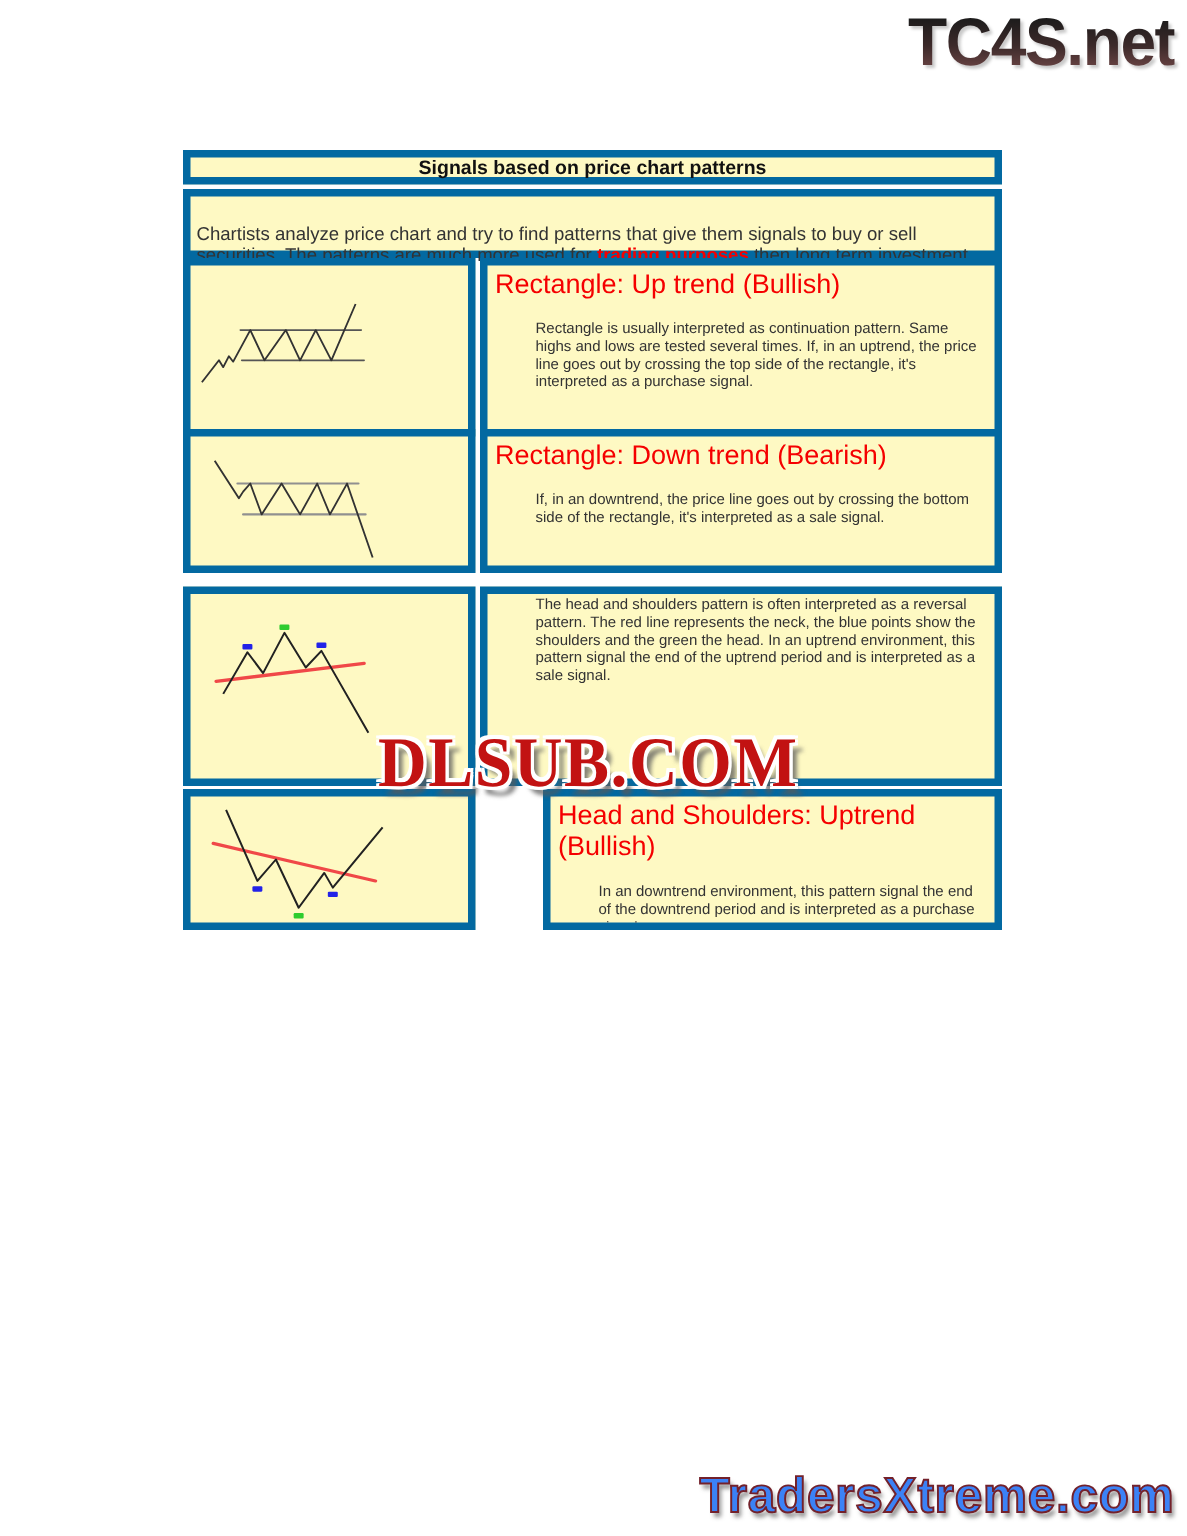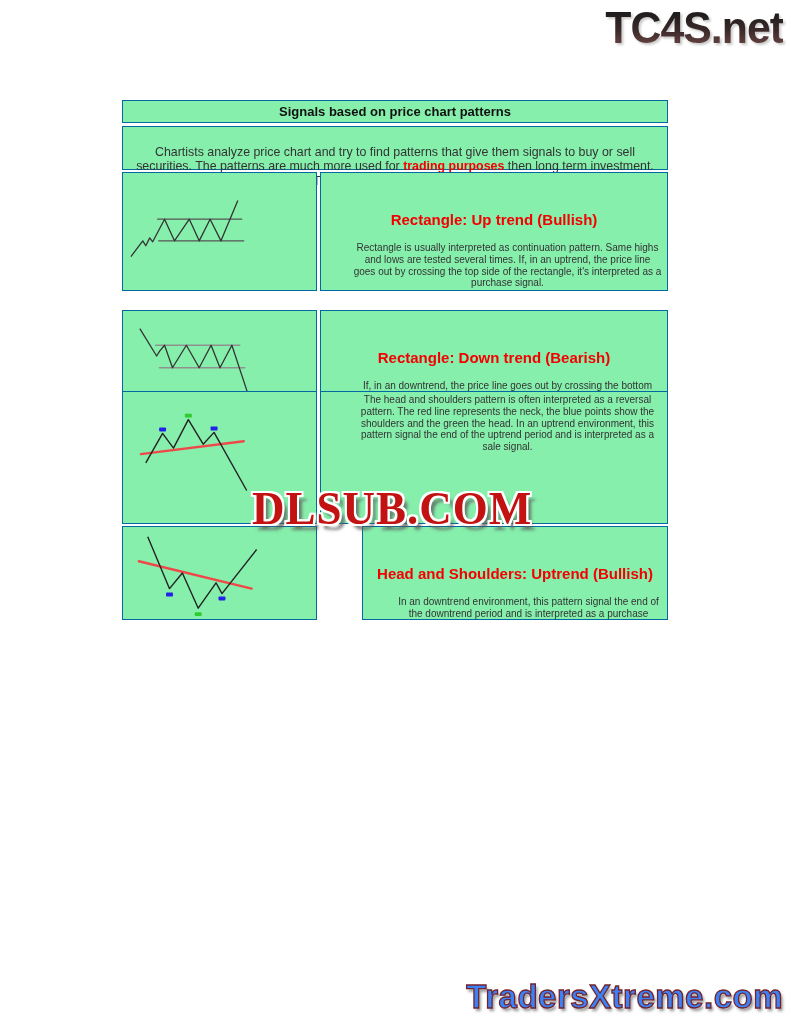--- a/index.html
+++ b/index.html
@@ -14,41 +14,41 @@
     position:absolute; top:2px; right:8px;
     font-size:45px; font-weight:bold; letter-spacing:-1px;
     transform:scaleX(0.95); transform-origin:right top;
     background:linear-gradient(#1b1b1b 18%, #3c2a2a 55%, #7a4d4d 95%);
     -webkit-background-clip:text; background-clip:text; color:transparent;
     filter:drop-shadow(2px 2px 1px #c9c9c9);
   }
 
   
   .doc { position:absolute; left:122px; top:100px; width:546px; }
-  .box { border:1px solid #0369a1; background:#86efac;text-align:center; }
+  .box { border:5px solid #0369a1; background:#fef9c3; }
   .header-box {
     position:absolute; left:0; top:0; width:546px; height:23px;
     display:flex; align-items:center; justify-content:center;
     font-size:13px; font-weight:bold; color:#111;
   }
   .intro-box {
     position:absolute; left:0; top:26px; width:546px; height:44px;
     padding:18px 4px; font-size:12.4px; line-height:1.16; color:#333;
   }
   .red-bold { color:#f50000; font-weight:bold; }
 
   .prow { position:absolute; left:0; width:546px; display:flex; gap:3px; }
   .prow-1 { top:72px;  height:119px; }
-  .prow-2 { top:210px; height:96px; }
+  .prow-2 { top:186px; height:96px; }
   .prow-3 { top:291px; height:133px; }
   .prow-4 { top:426px; height:94px;gap:45px; }
   .chart-cell { width:195px; height:100%; position:relative; }
   .chart-cell svg { position:absolute; left:0; top:0; width:100%; height:100%; }
   .text-cell { flex:1; height:100%; padding:2px 5px; overflow:hidden; }
-  .row-title { font-size:15px; font-weight:bold; color:#f50000; margin-bottom:14px;margin-top:36px; }
+  .row-title { font-size:18px; font-weight:normal; color:#f50000; margin-bottom:14px; }
   .row-body  { font-size:10px; line-height:1.18; color:#333; white-space:pre-line;margin-left:27px; }
 
   
   .dlsub {
     position:absolute; left:252px; top:482px; z-index:5;
     font-size:45px; font-weight:bold; letter-spacing:1px;
     font-family:"Liberation Serif", serif;
     color:#c21212;
     text-shadow:
       -2px -2px 0 #fff, 2px -2px 0 #fff, -2px 2px 0 #fff, 2px 2px 0 #fff,

